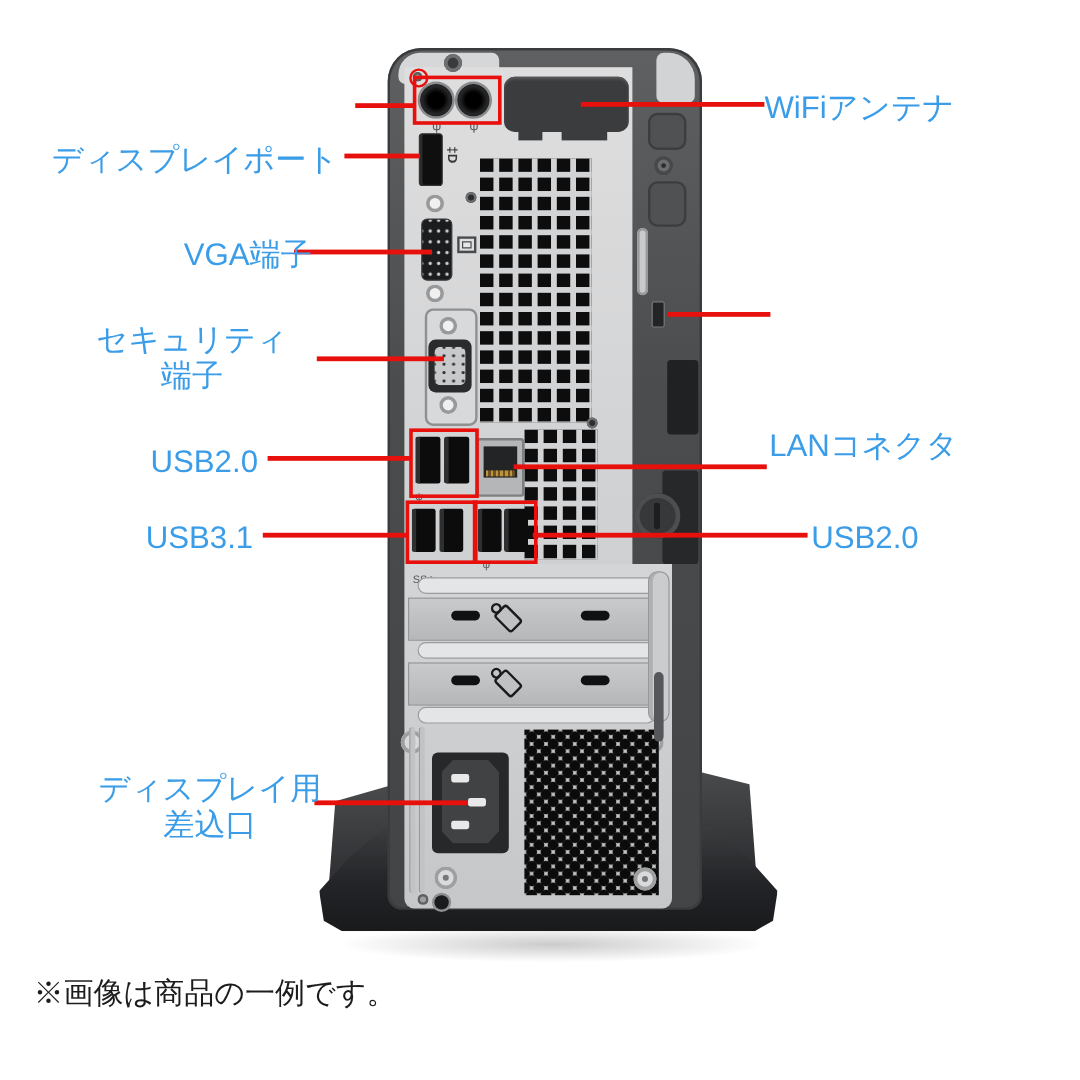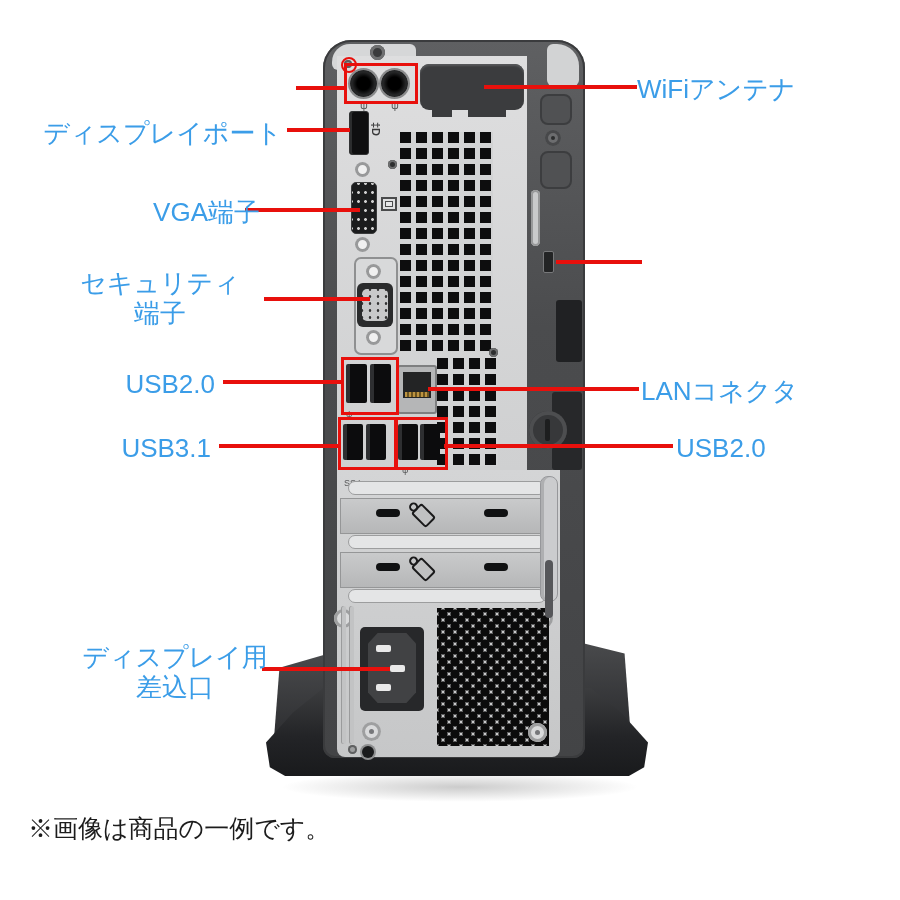--- a/index.html
+++ b/index.html
@@ -12,21 +12,21 @@
   .lbl.center{text-align:center;}
   .lbl-audio{right:607px;top:74px;}
   .lbl-dp{right:618px;top:118px;}
   .lbl-vga{right:640px;top:197px;}
   .lbl-dterm{left:50px;top:268px;width:220px;}
   .lbl-usb20l{right:685px;top:369px;}
   .lbl-usb31{right:689px;top:433px;}
   .lbl-power{left:65px;top:642px;width:220px;}
   .lbl-wifi{left:637px;top:74px;text-align:right;}
   .lbl-sec{left:640px;top:246px;width:165px;}
-  .lbl-lan{left:641px;top:376px;}
+  .lbl-lan{left:641px;top:356px;}
   .lbl-usb20r{left:676px;top:433px;}
 
   
   .lead{position:absolute;height:4px;background:#E8100C;z-index:10;}
   .lead-audio{left:296px;top:86px;width:49px;}
   .lead-dp{left:287px;top:128px;width:63px;}
   .lead-vga{left:245px;top:208px;width:115px;}
   .lead-dterm{left:264px;top:297px;width:106px;}
   .lead-usb20l{left:223px;top:380px;width:119px;}
   .lead-usb31{left:219px;top:444px;width:120px;}

